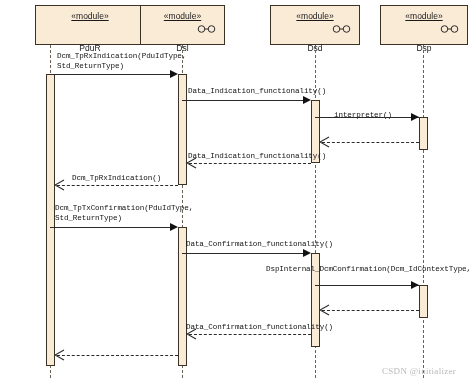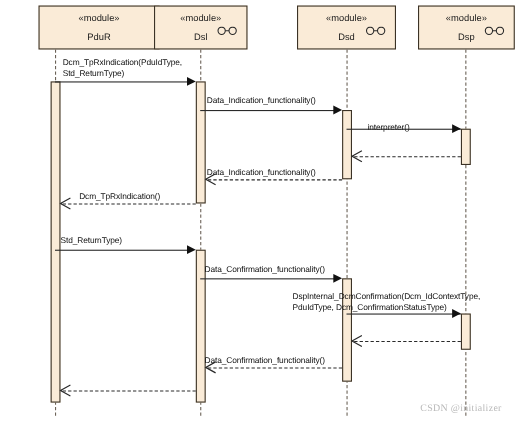--- a/index.html
+++ b/index.html
@@ -17,24 +17,24 @@
     box-sizing:border-box;
     background:#faebd7;
     border:1.2px solid #3b3226;
     display:flex;
     flex-direction:column;
     align-items:center;
     justify-content:flex-start;
     padding-top:5px;
   }
   .stereo{
-    font-size:8.5px;color:#1a1a1a;line-height:11px;letter-spacing:0px;
+    font-size:8.5px;color:#1a1a1a;line-height:11px;letter-spacing:0px;text-decoration:underline;
   }
   .mname{
-    font-size:8.5px;color:#1a1a1a;line-height:12px;margin-top:5px;
+    font-size:8.5px;color:#1a1a1a;line-height:12px;margin-top:20px;
   }
   .lolli{
     position:absolute;right:7px;bottom:7px;
   }
   .lifeline{
     position:absolute;
     border-left:1.3px dashed #6b6257;
     width:0;
   }
   .activation{
@@ -44,20 +44,21 @@
     border:1.1px solid #3b3226;
     width:9px;
   }
   .msg-label{
     position:absolute;
     font-size:7.6px;
     color:#111111;
     line-height:9.6px;
     white-space:pre;
     letter-spacing:-0.1px;
+    font-family:Liberation Mono, monospace;
   }
   .arrow-line{
     position:absolute;
     height:0;
     border-top:1.1px solid #2a2a2a;
   }
   .arrow-line.dashed{
     border-top:1.1px dashed #2a2a2a;
   }
   .arrow-head{
@@ -168,30 +169,30 @@
   </div>
 
   <div class="msg-label" style="left:72px;top:174px;">Dcm_TpRxIndication()</div>
   <div class="arrow-line dashed" style="left:57px;top:185px;width:121px;"></div>
   <div class="arrow-head ah-left-open" style="left:54px;top:179px;">
     <svg width="11" height="12" viewBox="0 0 11 12">
       <polyline points="10,1 1,6 10,11" fill="none" stroke="#2a2a2a" stroke-width="1.1"></polyline>
     </svg>
   </div>
 
+  <div class="msg-label" style="left:55px;top:204px;">Dcm_TpTxConfirmation(PduIdType,</div>
   <div class="msg-label" style="left:55px;top:214px;">Std_ReturnType)</div>
   <div class="arrow-line" style="left:50px;top:227px;width:124px;"></div>
   <div class="arrow-head ah-right-solid" style="left:170px;top:223px;"></div>
 
   <div class="msg-label" style="left:186px;top:240px;">Data_Confirmation_functionality()</div>
   <div class="arrow-line" style="left:182px;top:253px;width:125px;"></div>
   <div class="arrow-head ah-right-solid" style="left:303px;top:249px;"></div>
 
   <div class="msg-label" style="left:266px;top:265px;">DspInternal_DcmConfirmation(Dcm_IdContextType,</div>
-  <div class="msg-label" style="left:266px;top:275px;">PduIdType, Dcm_ConfirmationStatusType)</div>
   <div class="arrow-line" style="left:315px;top:285px;width:104px;"></div>
   <div class="arrow-head ah-right-solid" style="left:411px;top:281px;"></div>
 
   <div class="arrow-line dashed" style="left:322px;top:310px;width:97px;"></div>
   <div class="arrow-head ah-left-open" style="left:319px;top:304px;">
     <svg width="11" height="12" viewBox="0 0 11 12">
       <polyline points="10,1 1,6 10,11" fill="none" stroke="#2a2a2a" stroke-width="1.1"></polyline>
     </svg>
   </div>
 

